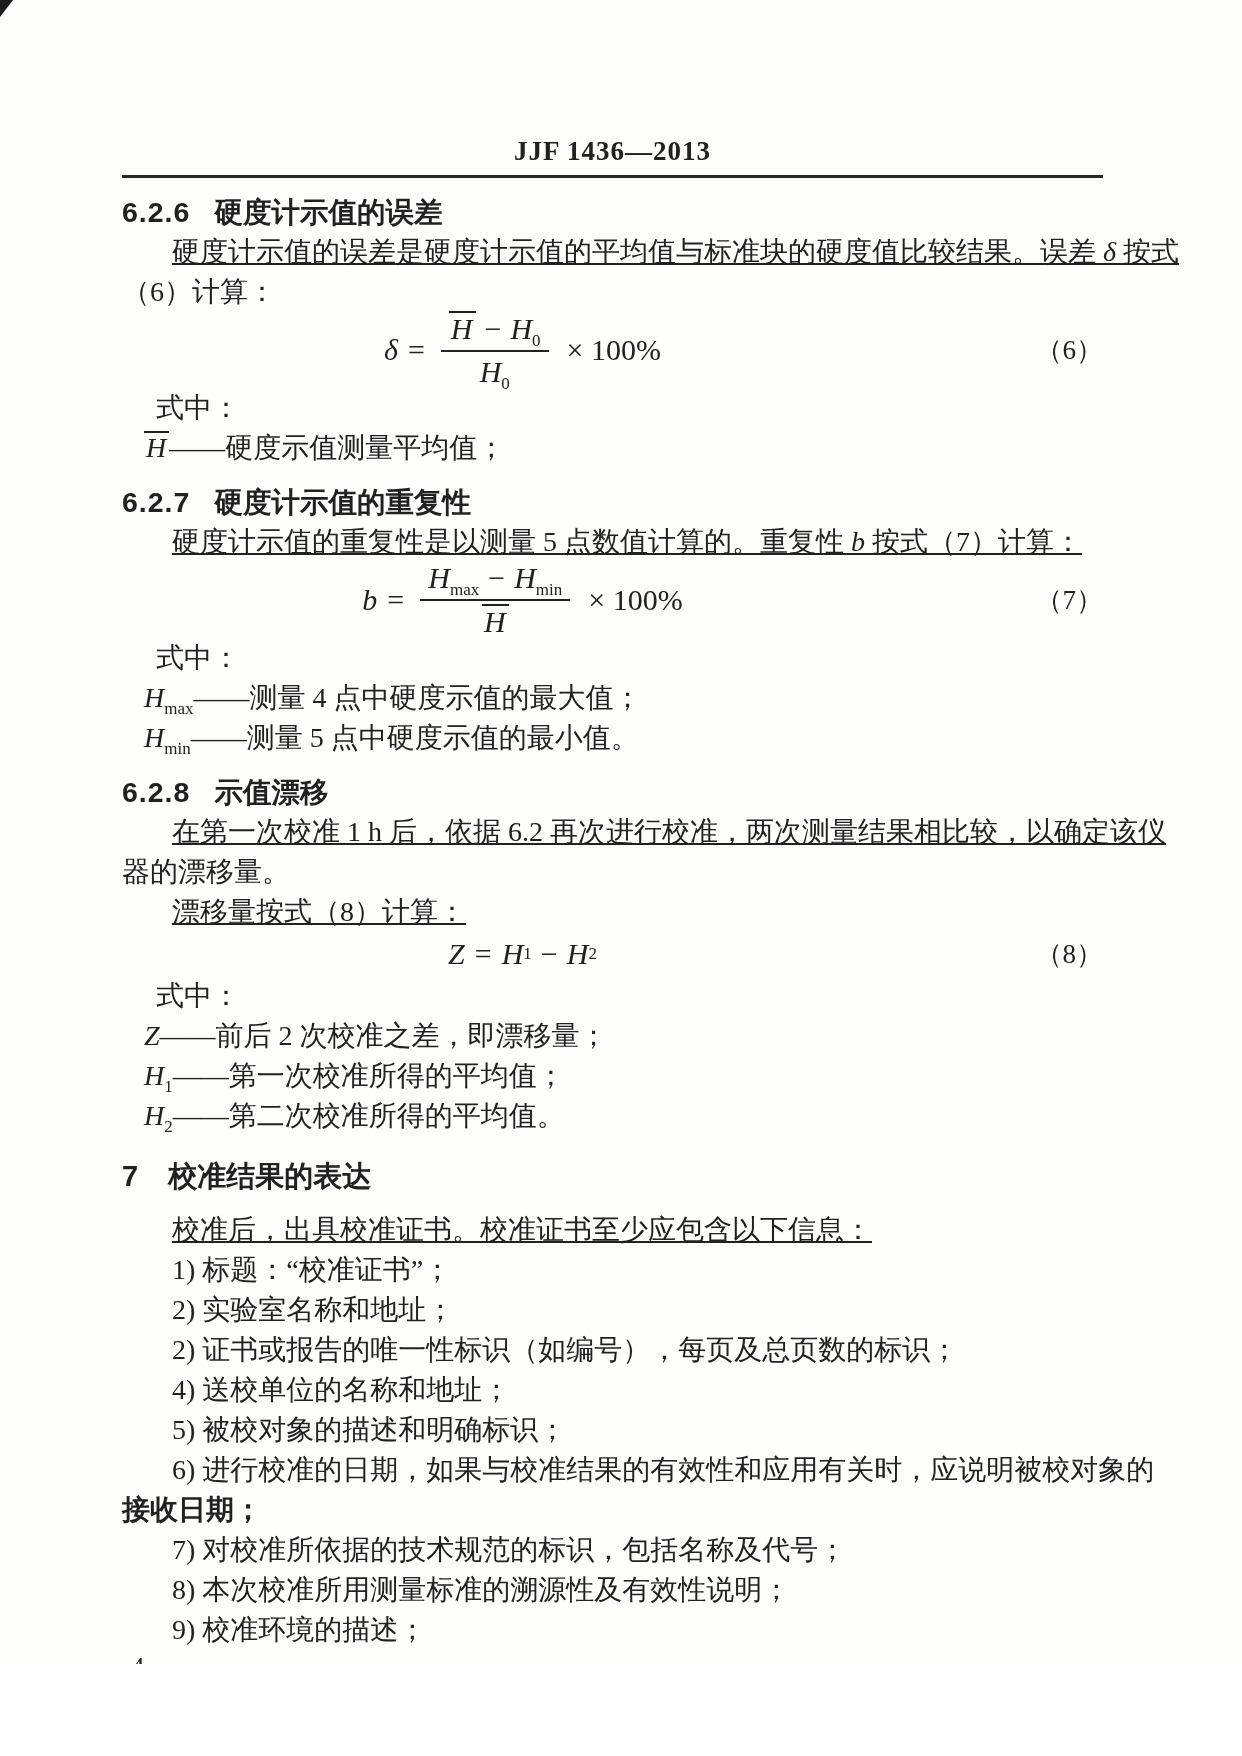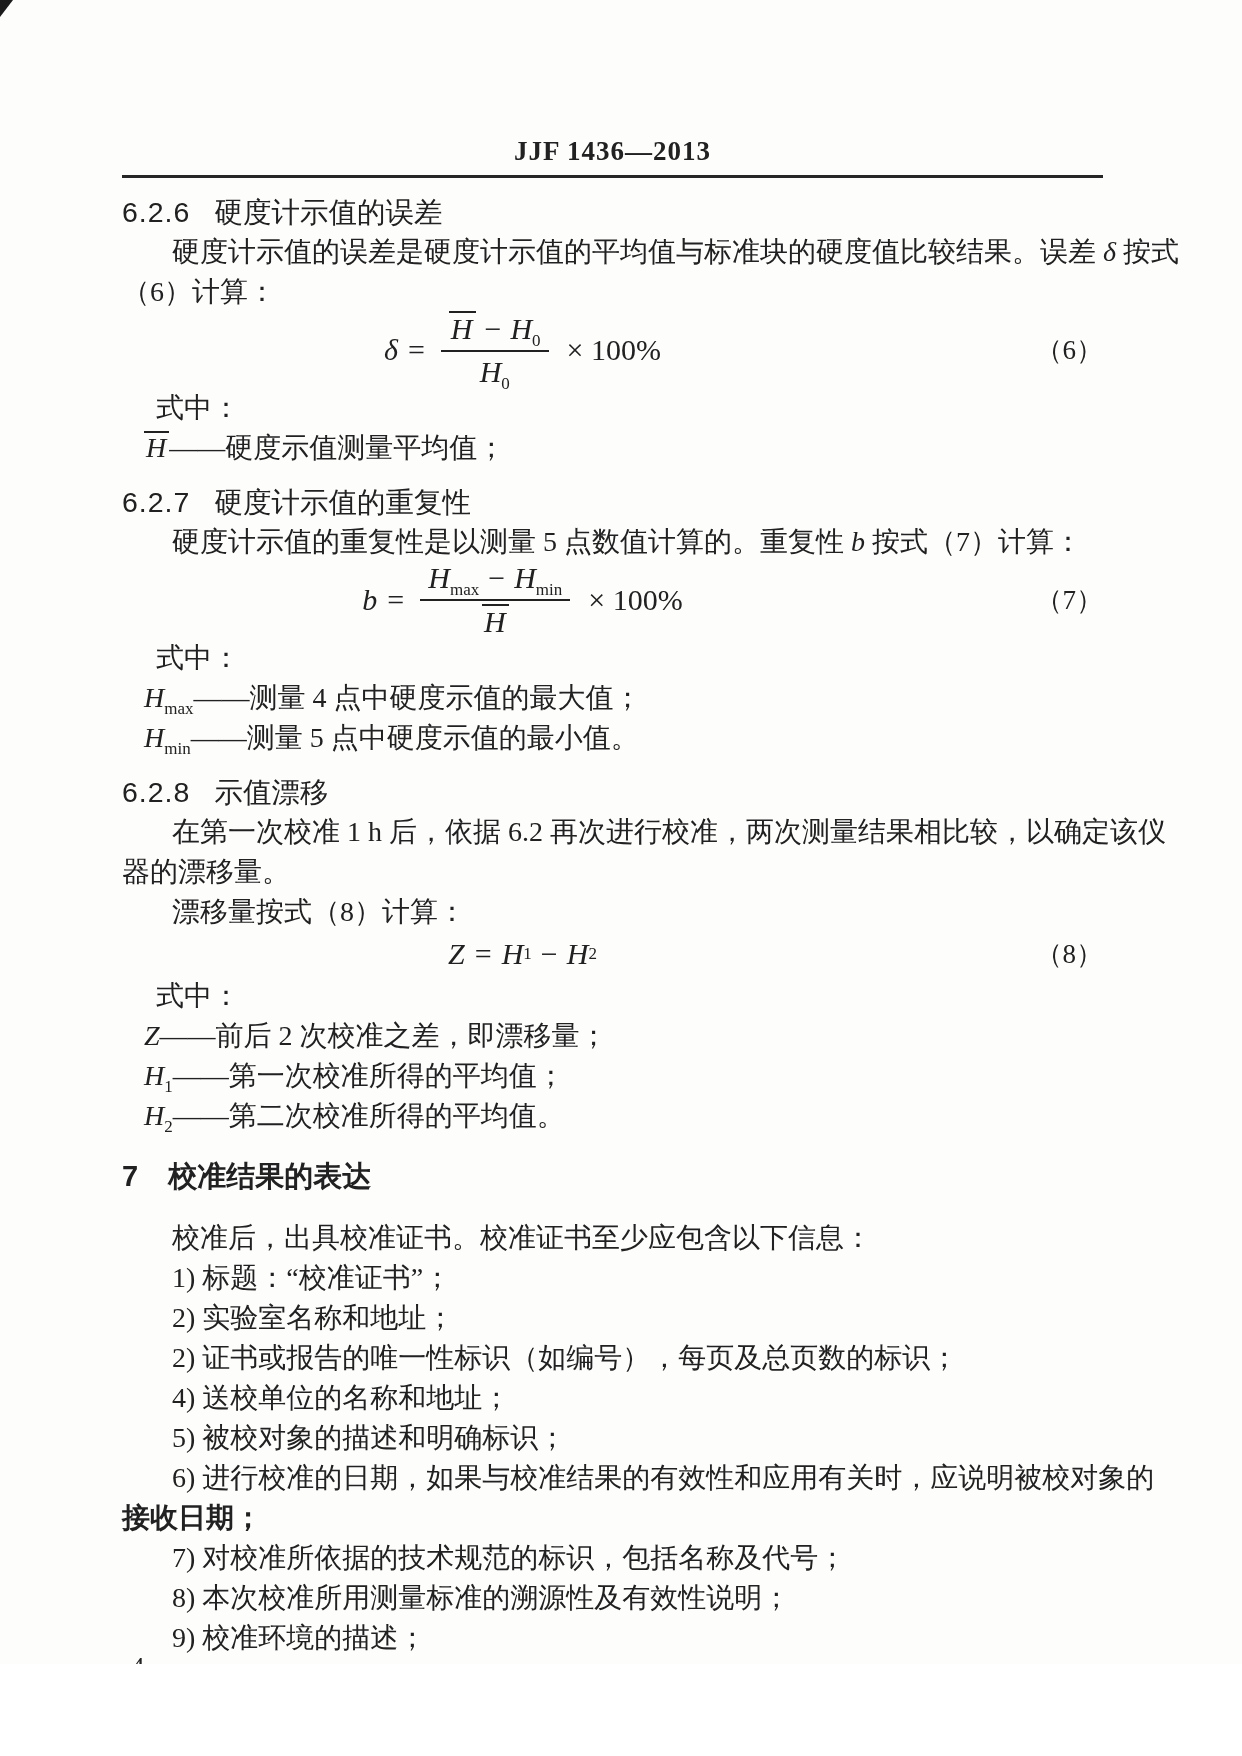--- a/index.html
+++ b/index.html
@@ -6,31 +6,31 @@
   .page{
     position:relative;width:1242px;height:1664px;background:#fdfdfc;color:#212121;
     font-family:"Liberation Serif","DejaVu Serif",serif;font-size:28px;
     box-sizing:border-box;padding:138px 139px 0 122px;overflow:hidden;
   }
   .speck{position:absolute;left:0;top:0;width:13px;height:17px;background:#1c1c1c;
     clip-path:polygon(0 0,100% 0,0 100%);}
   .doc-header{text-align:center;font-weight:700;font-size:27px;letter-spacing:1px;line-height:27px;}
   .rule{border-top:3px solid #262626;margin-top:10px;}
   .h3{
-    font-family:"Liberation Sans","DejaVu Sans",sans-serif;font-weight:400;
+    font-family:"Liberation Sans","DejaVu Sans",sans-serif;font-weight:700;
     font-size:28.5px;line-height:40px;margin-top:14px;white-space:nowrap;
   }
   .h3 .hnum{margin-right:24px;letter-spacing:1px;}
   .h7{
     font-family:"Liberation Sans","DejaVu Sans",sans-serif;font-weight:700;
-    font-size:29px;line-height:40px;margin-top:20px;margin-bottom:22px;white-space:nowrap;
+    font-size:29px;line-height:40px;margin-top:20px;margin-bottom:14px;white-space:nowrap;
   }
   .h7 .hnum{margin-right:30px;}
   .line{line-height:40px;margin:0;white-space:nowrap;}
-  .indent{padding-left:50px;}
+  .indent{padding-left:50px;text-decoration:underline;}
   .where{padding-left:34px;}
   .def{padding-left:22px;}
   .item{padding-left:50px;}
   .cont{padding-left:0;font-weight:bold;}
   i{font-family:"Liberation Serif","DejaVu Serif",serif;font-style:italic;}
   sub{font-size:17px;line-height:0;}
   .ovl{display:inline-block;border-top:2px solid currentColor;padding:1px 3px 0 2px;line-height:1.02;}
   
   .eqrow{display:flex;align-items:center;height:76px;}
   .eqrow.simple{height:44px;}

